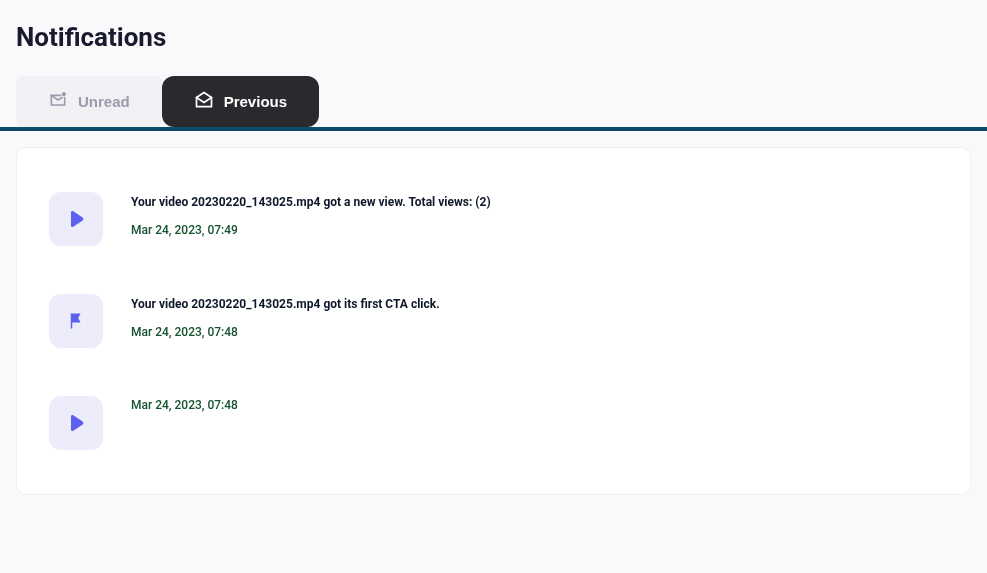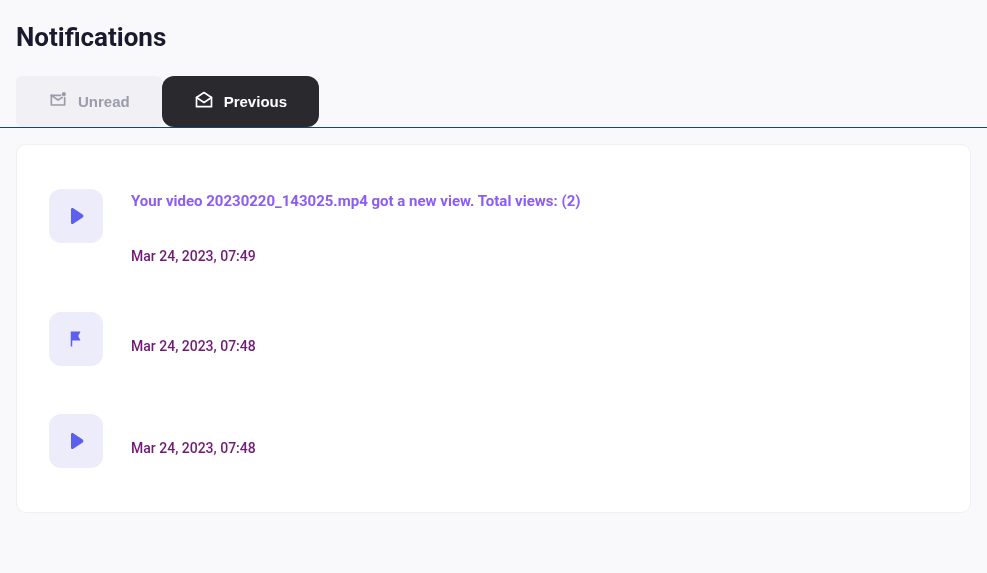--- a/index.html
+++ b/index.html
@@ -20,21 +20,21 @@
     .page-title {
       font-size: 26px;
       font-weight: 700;
       color: #1a1a2e;
       padding: 22px 11px 24px 16px;
     }
     .tabs {
       display: flex;
       gap: 0;
       padding: 0 16px;
-      border-bottom: 1px solid #0c4a6e;
+      border-bottom: 4px solid #0c4a6e;
       margin-bottom: 0;
     }
     .tab {
       display: flex;
       align-items: center;
       gap: 10px;
       padding: 14px 32px;
       border-radius: 6px 6px 0 0;
       cursor: pointer;
       font-size: 15px;
@@ -86,30 +86,29 @@
       justify-content: center;
       flex-shrink: 0;
     }
     .notification-content {
       display: flex;
       flex-direction: column;
       gap: 12px;
       padding-top: 2px;
     }
     .notification-message {
-      font-size: 15px;
+      font-size: 12px;
       font-weight: 700;
-      color: #8b5cf6;
+      color: #0f172a;
       line-height: 1.4;
     }
     .notification-time {
-      font-size: 14px;
+      font-size: 12px;
       font-weight: 500;
-      color: #701a75;
-      margin-top: 24px;
+      color: #14532d;
     }
     .play-icon svg {
       width: 20px;
       height: 20px;
       fill: #5d5fef;
     }
     .flag-icon svg {
       width: 18px;
       height: 18px;
       fill: #5d5fef;
@@ -157,20 +156,21 @@
       </div>
     </div>
 
     <div class="notification-item">
       <div class="notification-icon-box flag-icon">
         <svg viewBox="0 0 24 24">
             <path d="M5 2 L5 22 L7 22 L7 14 L18 14 L15 8 L18 2 Z"></path>
           </svg>
       </div>
       <div class="notification-content">
+        <div class="notification-message">Your video 20230220_143025.mp4 got its first CTA click.</div>
         <div class="notification-time">Mar 24, 2023, 07:48</div>
       </div>
     </div>
 
     <div class="notification-item">
       <div class="notification-icon-box play-icon">
         <svg viewBox="0 0 24 24">
             <path d="M6 4 C6 2.5 7.5 1.8 8.7 2.6 L20 10.3 C21.2 11.1 21.2 12.9 20 13.7 L8.7 21.4 C7.5 22.2 6 21.5 6 20 Z"></path>
           </svg>
       </div>

